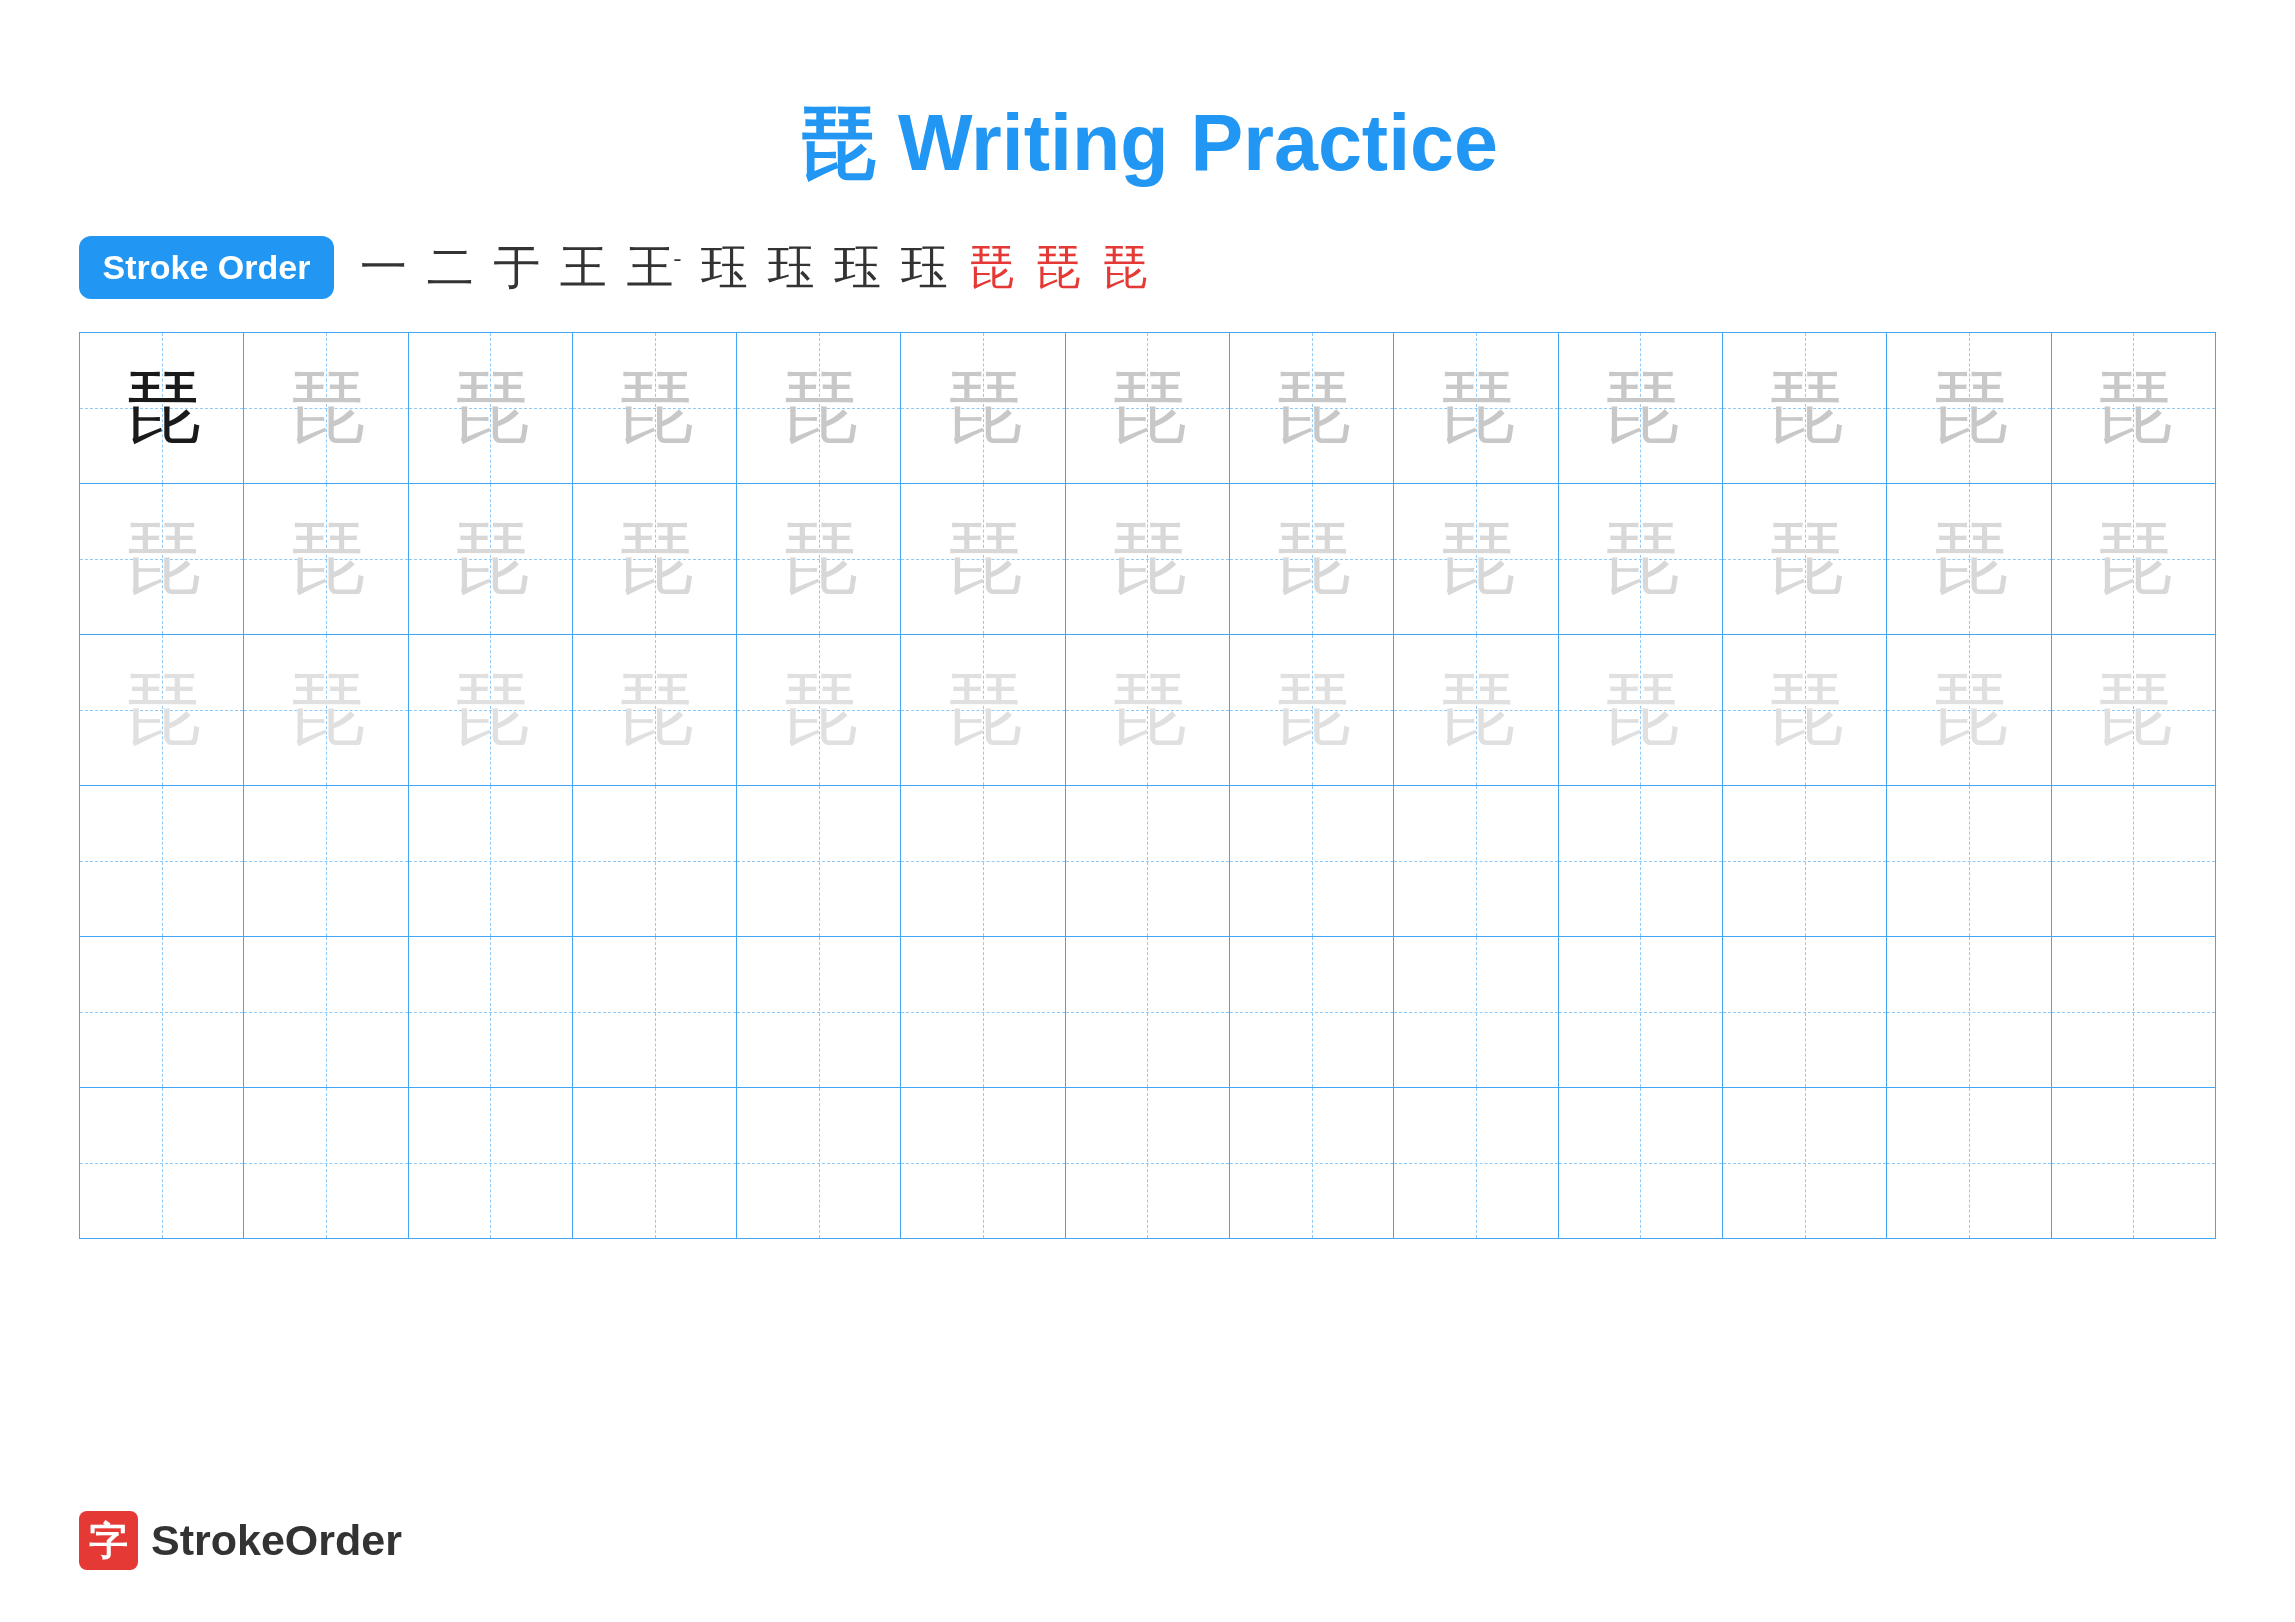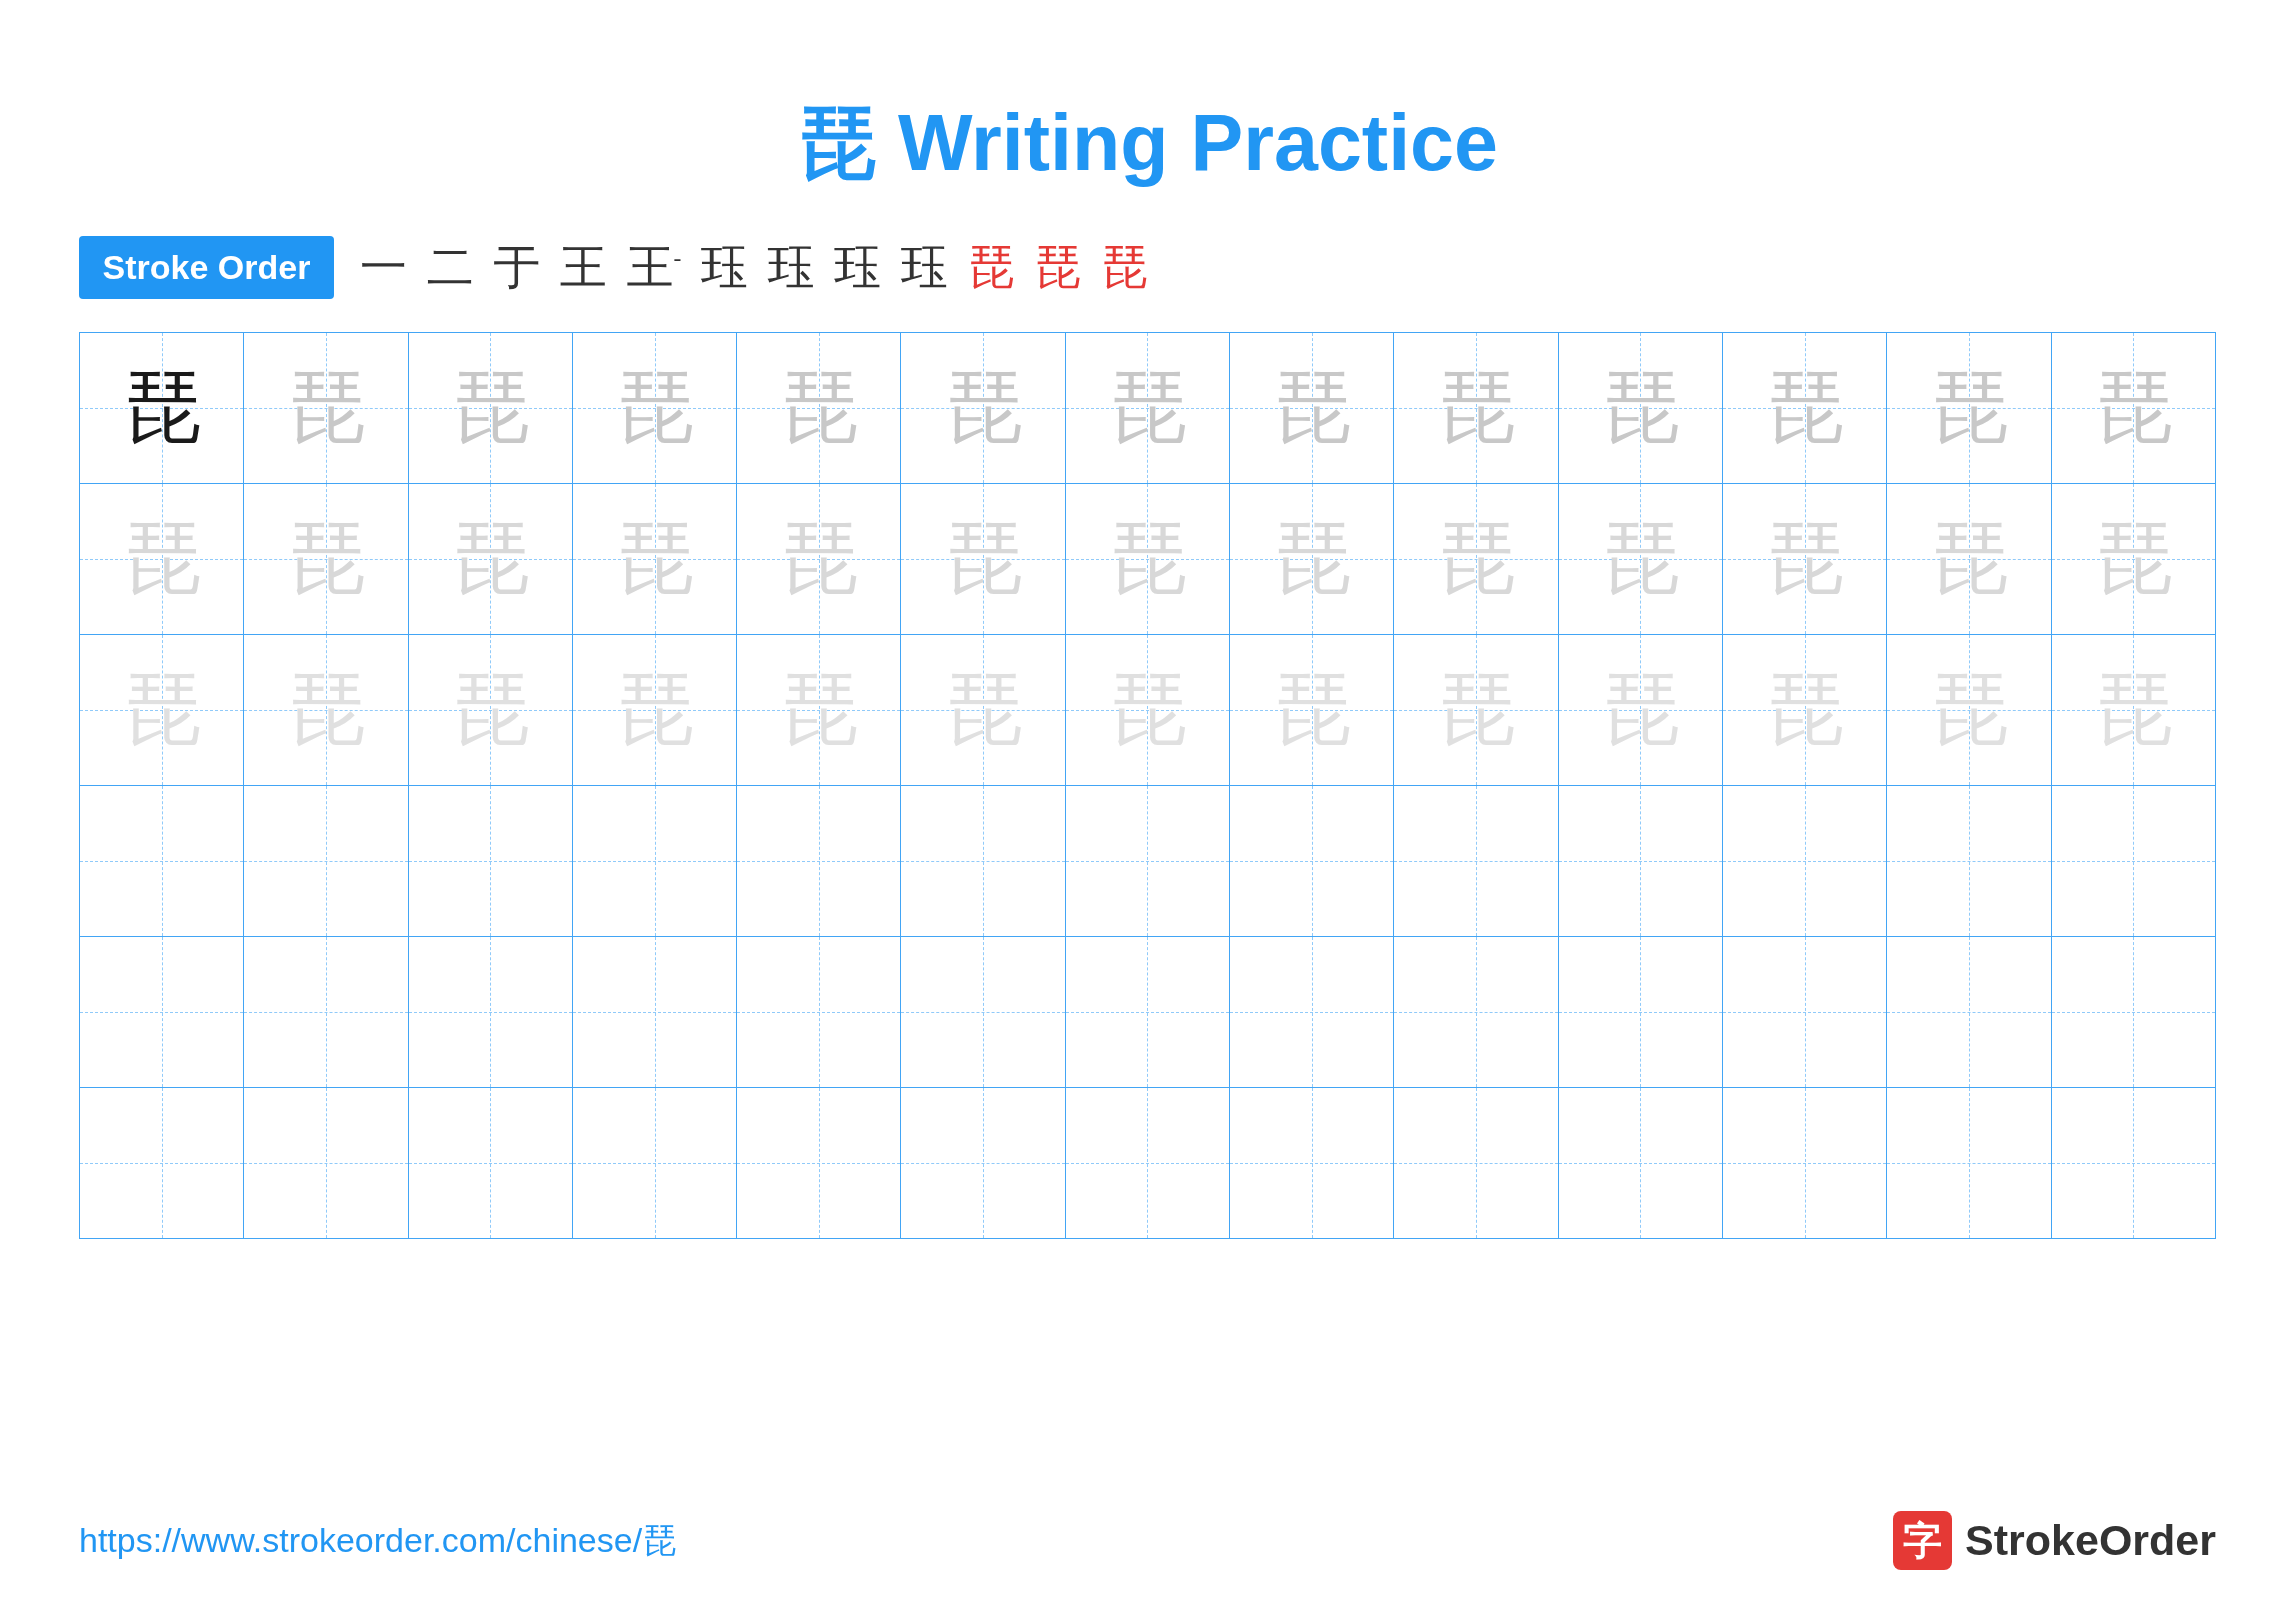--- a/index.html
+++ b/index.html
@@ -34,21 +34,21 @@
       padding: 0 79px;
       margin-bottom: 33px;
       gap: 26px;
     }
     .stroke-order-badge {
       background: #2196F3;
       color: white;
       font-size: 34px;
       font-weight: bold;
       padding: 11.8px 23.6px;
-      border-radius: 4px;
+      border-radius: 12px;
       white-space: nowrap;
     }
     .stroke-order-chars {
       display: flex;
       align-items: center;
       gap: 19.6px;
       flex-wrap: nowrap;
     }
     .stroke-char {
       font-size: 47px;
@@ -277,21 +277,20 @@
       <td></td>
       <td></td>
       <td></td>
       <td></td>
     </tr>
   </tbody>
     </table>
 </div>
 
 <div class="footer">
-  <div class="footer-url">https://www.strokeorder.com/chinese/琵</div>
   <div class="footer-logo">
     <div class="footer-logo-icon">
       <span>字</span>
     </div>
     <span class="footer-logo-text">StrokeOrder</span>
   </div>
 </div>
 
 
 </body></html>

